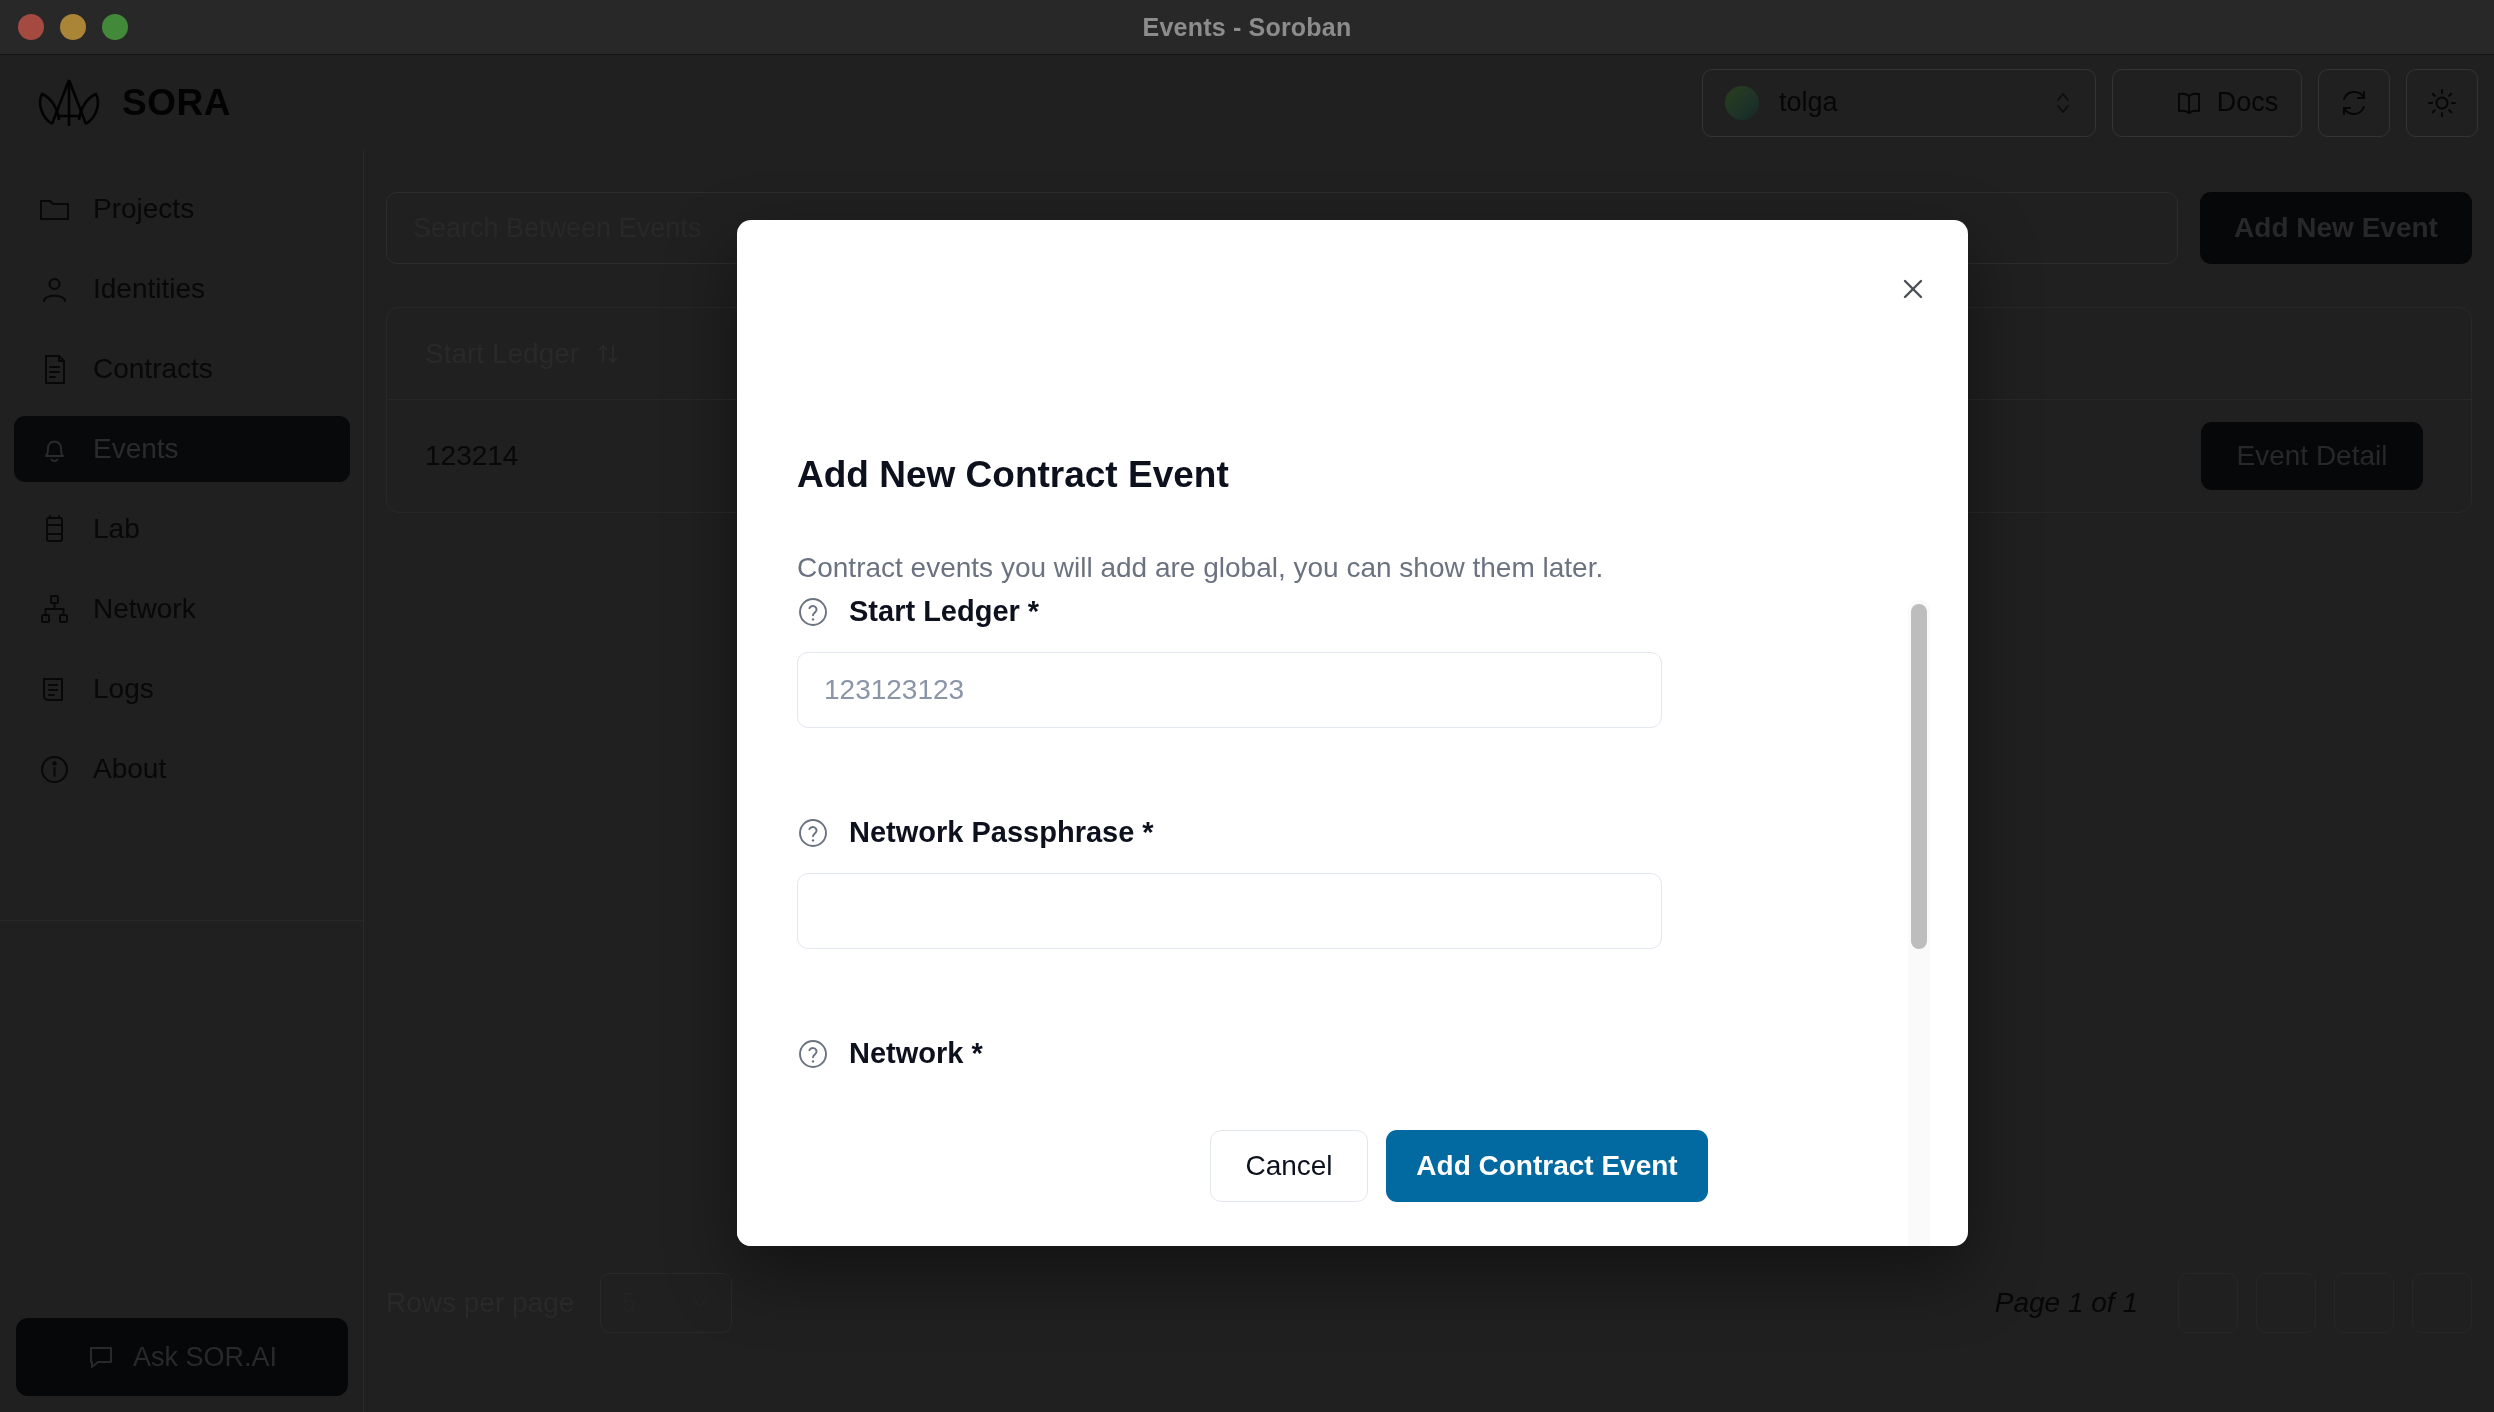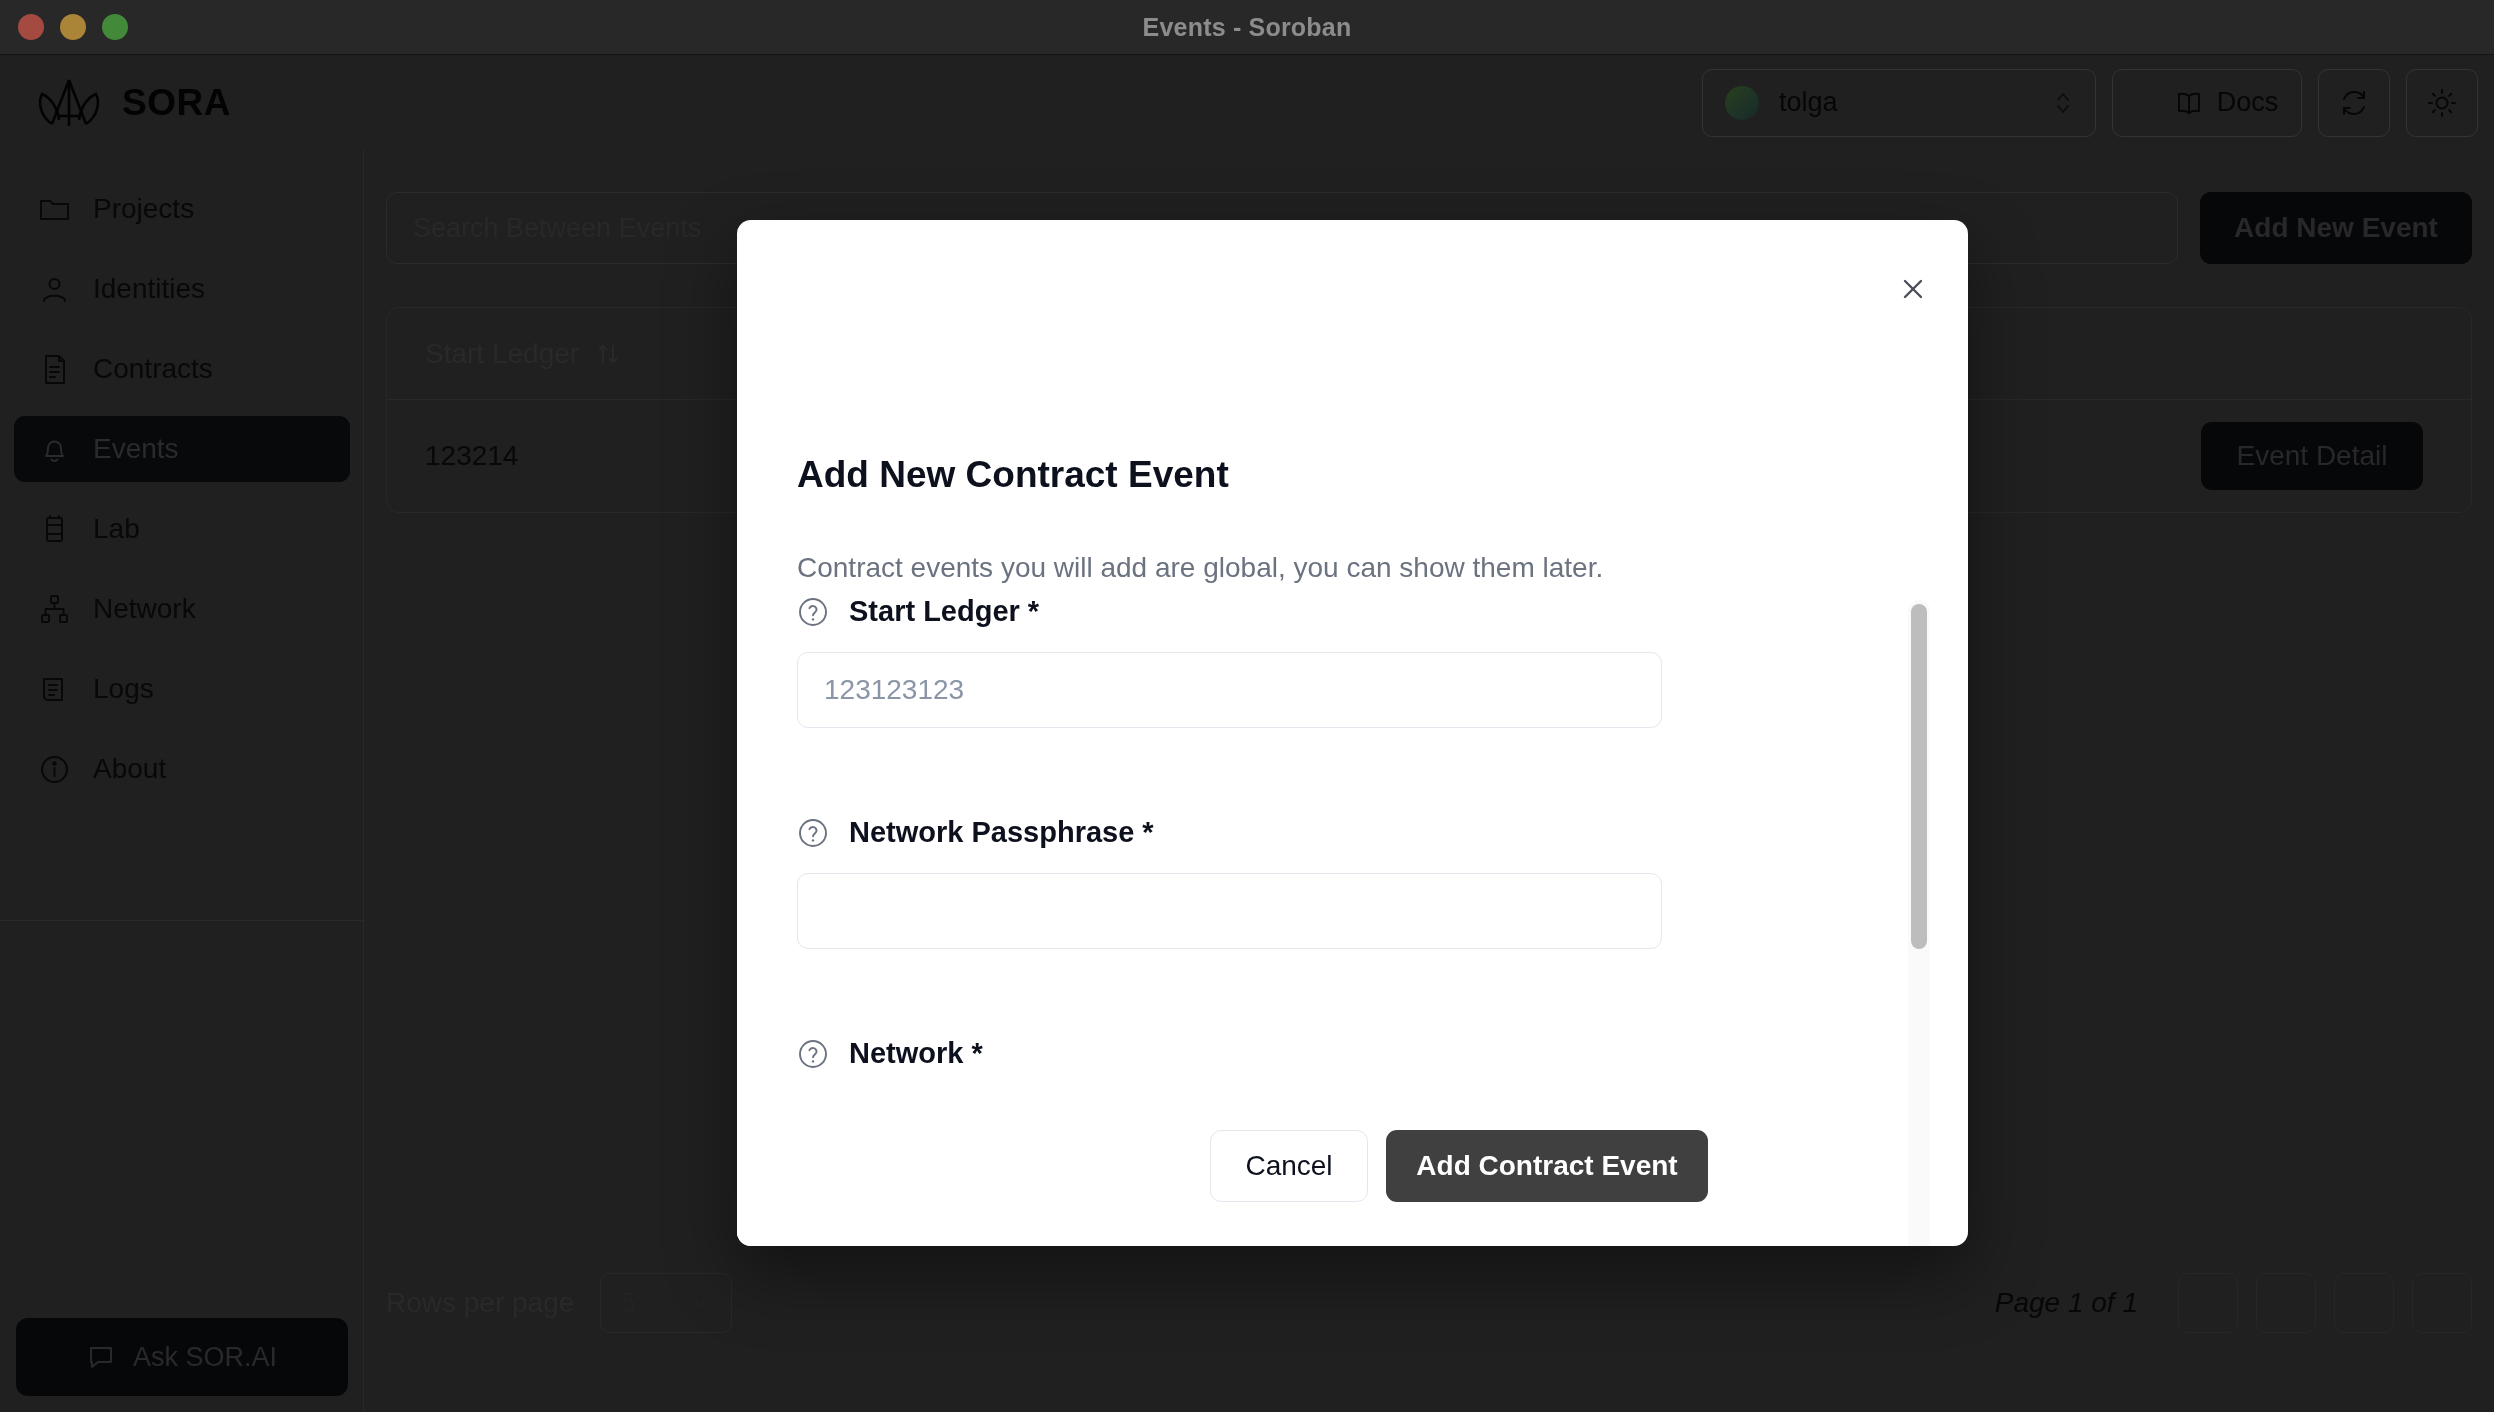--- a/index.html
+++ b/index.html
@@ -167,21 +167,21 @@
     display: flex; align-items: center; justify-content: flex-end; gap: 18px;
     padding-right: 52px;
   }
   .btn-cancel {
     width: 158px; height: 72px; border: 1px solid #e3e7ee; border-radius: 11px;
     background: #fff; color: #0c111d; font-size: 28px;
     display: flex; align-items: center; justify-content: center;
   }
   .btn-submit {
     width: 322px; height: 72px; border-radius: 11px;
-    background: #404040; color: #ffffff; font-size: 28px; font-weight: bold;
+    background: #0369a1; color: #ffffff; font-size: 28px; font-weight: bold;
     display: flex; align-items: center; justify-content: center;
   }
 
   svg { display: block; }
 </style>
 </head>
 <body>
 
 <div class="titlebar">
   <div class="traffic">

